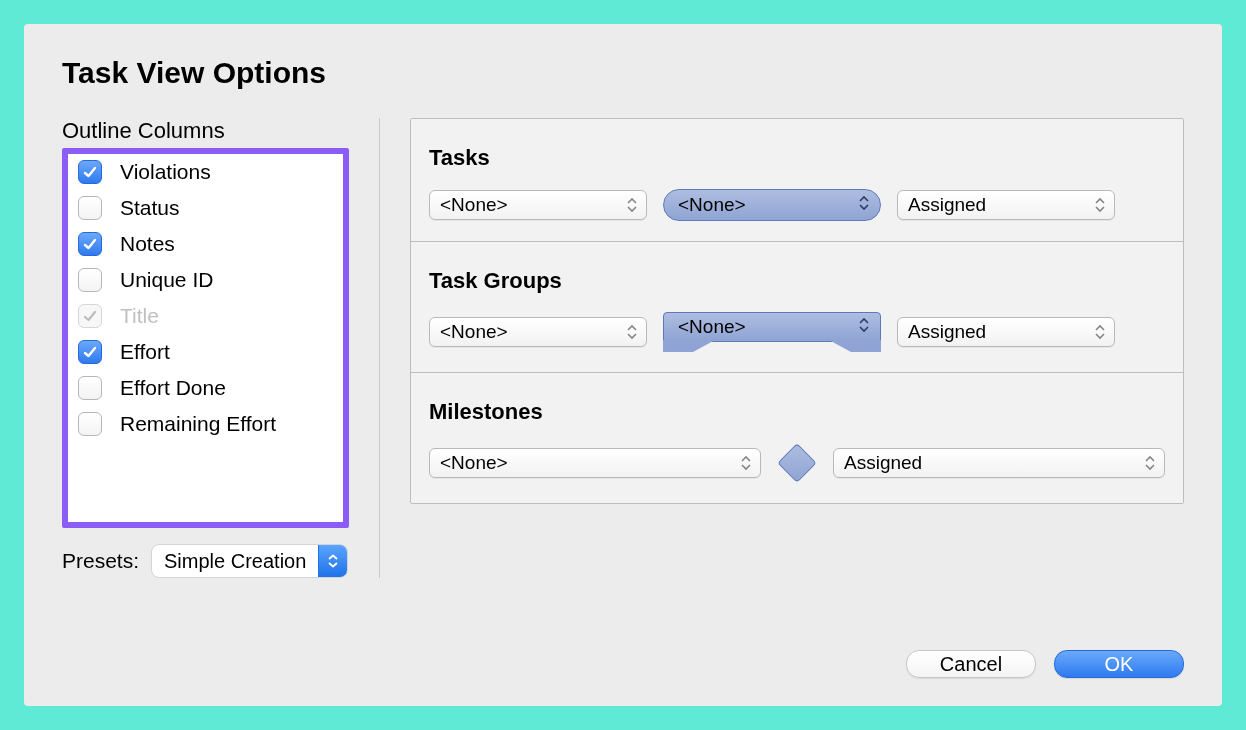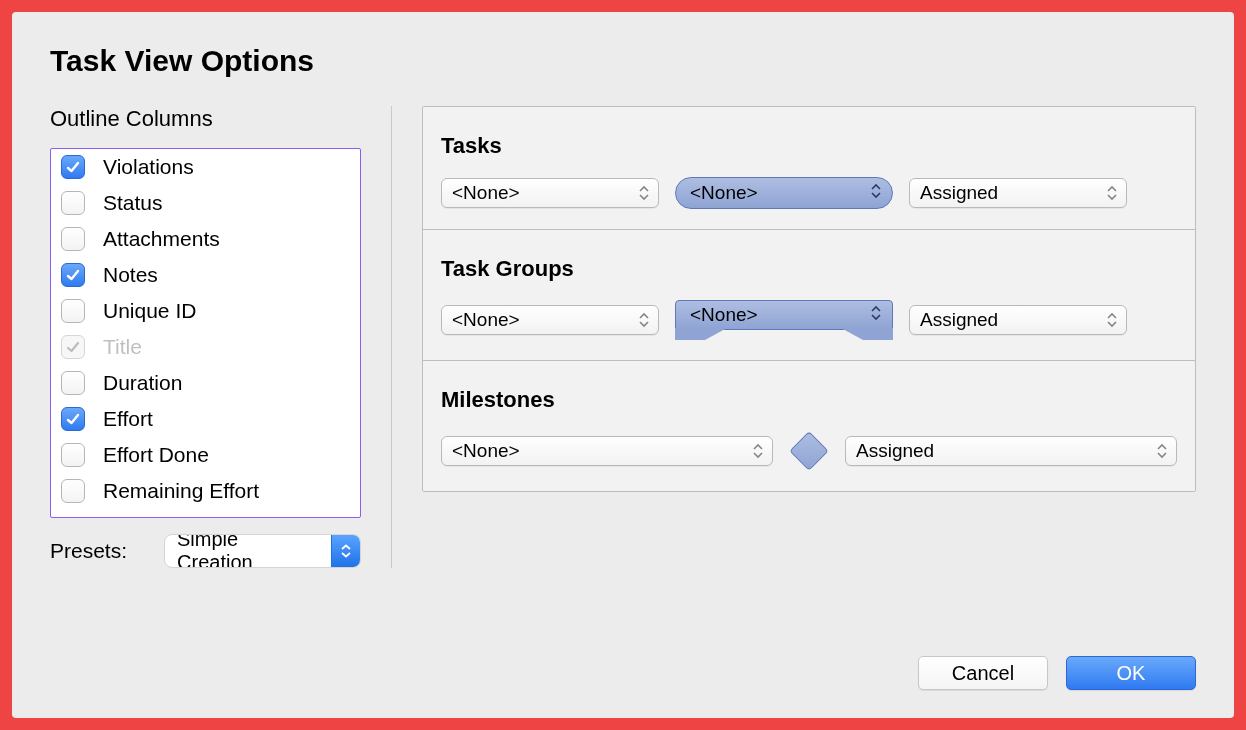--- a/index.html
+++ b/index.html
@@ -7,22 +7,22 @@
     padding: 0;
     background: #000;
     font-family: -apple-system, "Helvetica Neue", Helvetica, Arial, sans-serif;
     font-size: 20px;
     color: #000;
   }
   .frame {
     box-sizing: border-box;
     width: 1246px;
     height: 730px;
-    padding: 12px;
-    background: #ef4444;
+    padding: 24px;
+    background: #5eead4;
   }
   .window {
     box-sizing: border-box;
     width: 100%;
     height: 100%;
     background: #ececec;
     border-radius: 4px;
     position: relative;
     padding: 32px 38px 30px 38px;
   }
@@ -40,25 +40,25 @@
     padding-right: 30px;
     border-right: 1px solid #c9c9c9;
   }
   .right {
     flex: 1;
     padding-left: 30px;
   }
   .section-label {
     font-size: 22px;
     font-weight: 400;
-    margin: 0 0 16px 0;
+    margin: 0 0 4px 0;
   }
   .listbox {
     background: #fff;
-    border: 1px solid #8b5cf6;
+    border: 6px solid #8b5cf6;
     border-radius: 2px;
     height: 368px;
     overflow: hidden;
   }
   .listrow {
     display: flex;
     align-items: center;
     height: 36px;
     padding: 0 10px;
     font-size: 21px;
@@ -83,21 +83,20 @@
     background: #f7f7f7;
     border-color: #d6d6d6;
   }
   .checkbox svg { width: 16px; height: 16px; }
   .row-label.disabled { color: #c0c0c0; }
 
   .presets-row {
     display: flex;
     align-items: center;
     margin-top: 16px;
-    gap: 25px;
   }
   .presets-row .lbl { font-size: 21px; margin-right: 12px; }
   .preset-select {
     display: inline-flex;
     align-items: center;
     height: 32px;
     background: #fff;
     border: 1px solid #d4d4d4;
     border-radius: 8px;
     overflow: hidden;
@@ -241,24 +240,24 @@
   }
 
   .buttons {
     position: absolute;
     right: 38px;
     bottom: 28px;
     display: flex;
     gap: 18px;
   }
   .btn {
-    height: 34px;
+    height: 28px;
     min-width: 130px;
     border: 1px solid #c7c7c7;
-    border-radius: 5px;
+    border-radius: 13px;
     background: linear-gradient(#ffffff, #f4f4f4);
     font-size: 20px;
     display: inline-flex;
     align-items: center;
     justify-content: center;
     cursor: default;
     user-select: none;
     box-shadow: 0 1px 1px rgba(0,0,0,0.08);
     padding: 0 22px;
     box-sizing: border-box;
@@ -289,46 +288,38 @@
                   <polyline points="3,9 6.5,12 13,4" fill="none" stroke="#fff" stroke-width="2.4" stroke-linecap="round" stroke-linejoin="round"></polyline>
                 </svg>
             </span>
             <span class="row-label">Violations</span>
           </div>
           <div class="listrow">
             <span class="checkbox"></span>
             <span class="row-label">Status</span>
           </div>
           <div class="listrow">
-            <span class="checkbox"></span>
-            <span class="row-label">Attachments</span>
-          </div>
-          <div class="listrow">
             <span class="checkbox checked">
               <svg viewBox="0 0 16 16">
                   <polyline points="3,9 6.5,12 13,4" fill="none" stroke="#fff" stroke-width="2.4" stroke-linecap="round" stroke-linejoin="round"></polyline>
                 </svg>
             </span>
             <span class="row-label">Notes</span>
           </div>
           <div class="listrow">
             <span class="checkbox"></span>
             <span class="row-label">Unique ID</span>
           </div>
           <div class="listrow">
             <span class="checkbox disabled">
               <svg viewBox="0 0 16 16">
                   <polyline points="3,9 6.5,12 13,4" fill="none" stroke="#bcbcbc" stroke-width="2.2" stroke-linecap="round" stroke-linejoin="round"></polyline>
                 </svg>
             </span>
             <span class="row-label disabled">Title</span>
-          </div>
-          <div class="listrow">
-            <span class="checkbox"></span>
-            <span class="row-label">Duration</span>
           </div>
           <div class="listrow">
             <span class="checkbox checked">
               <svg viewBox="0 0 16 16">
                   <polyline points="3,9 6.5,12 13,4" fill="none" stroke="#fff" stroke-width="2.4" stroke-linecap="round" stroke-linejoin="round"></polyline>
                 </svg>
             </span>
             <span class="row-label">Effort</span>
           </div>
           <div class="listrow">

